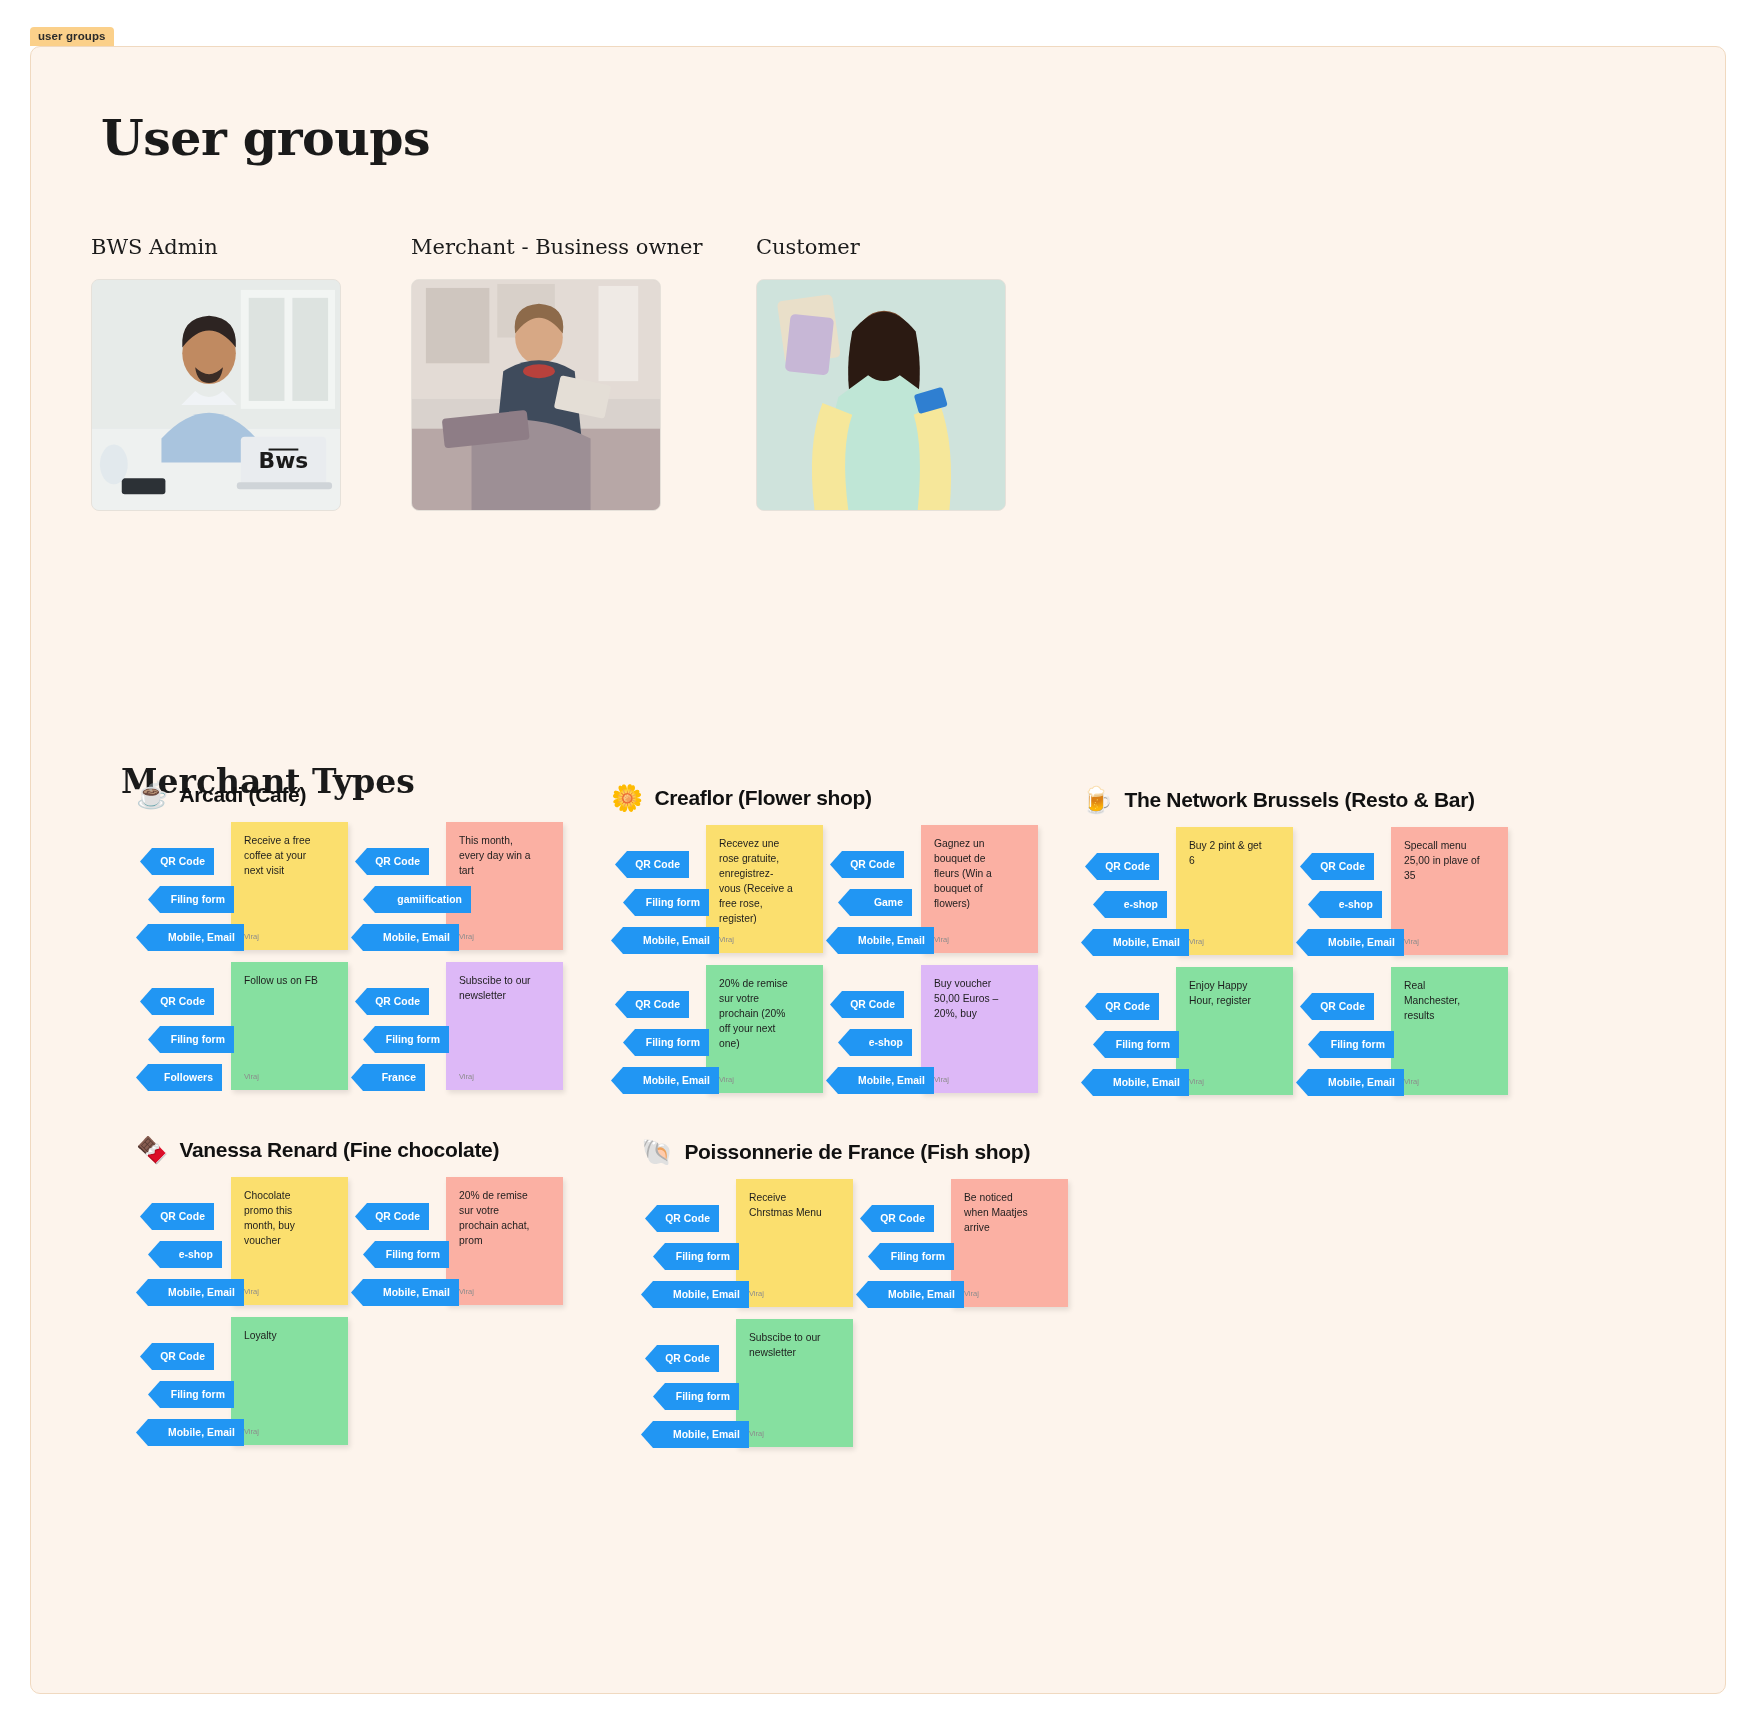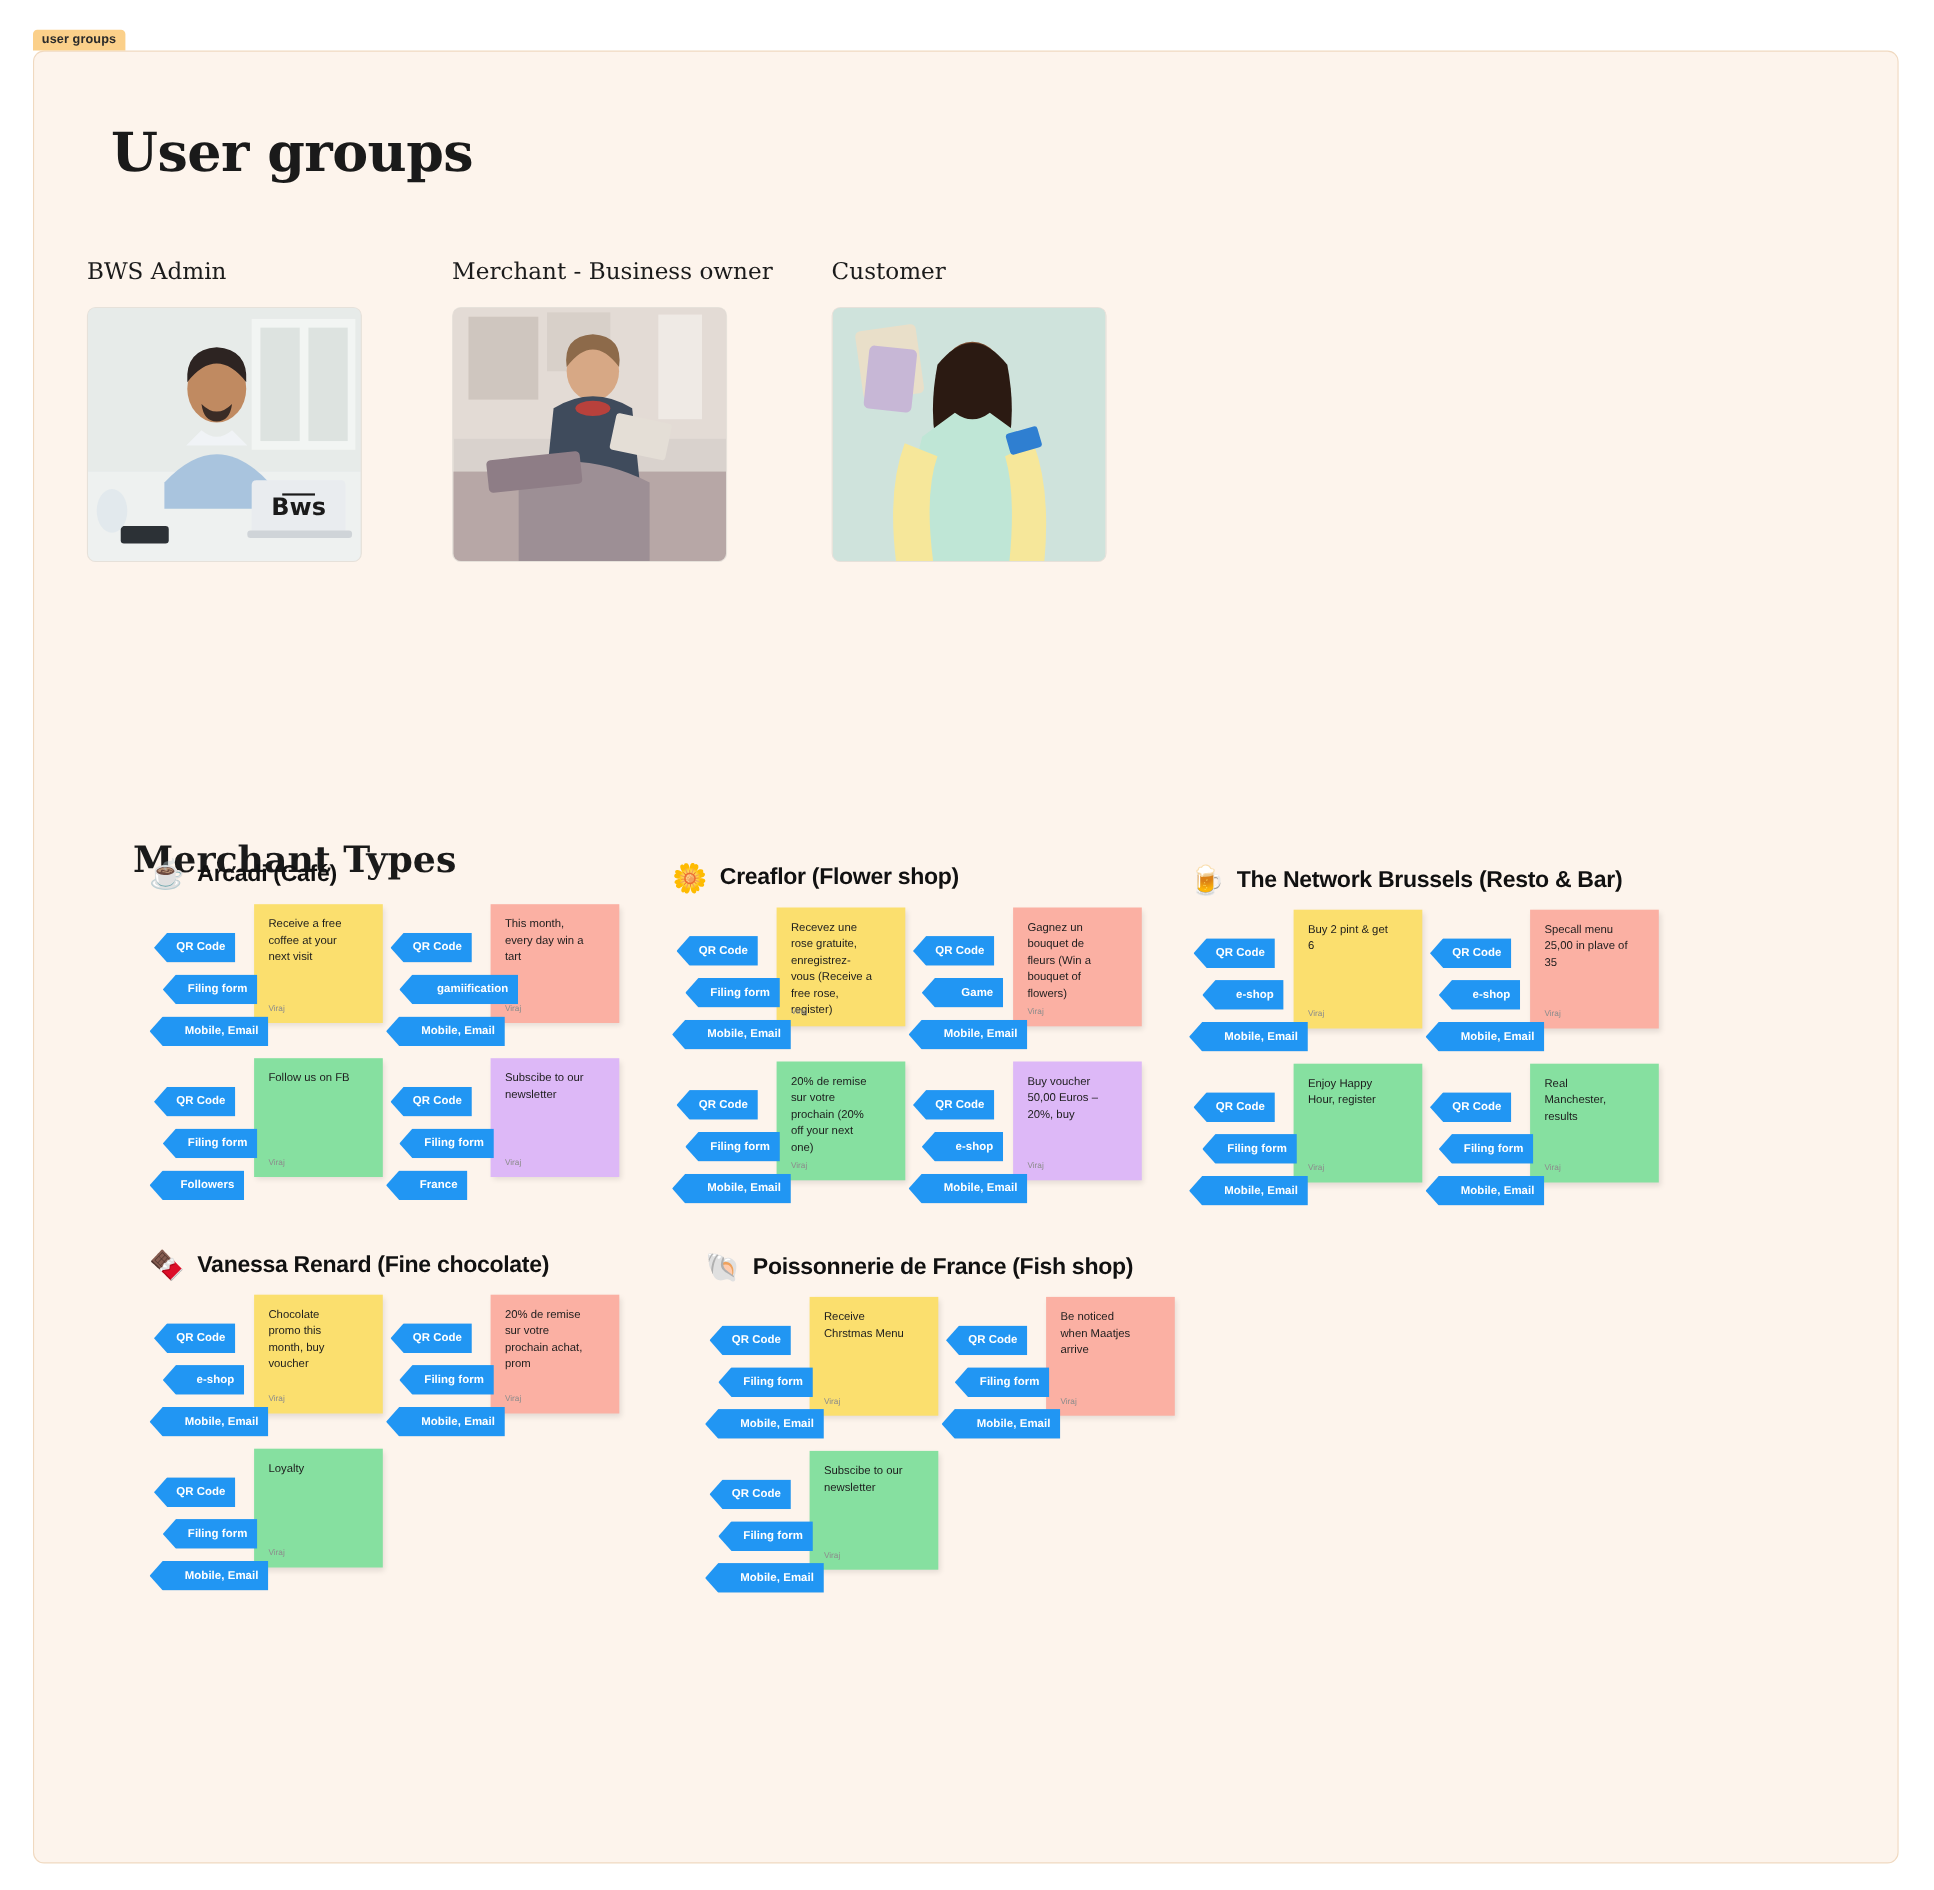--- a/index.html
+++ b/index.html
@@ -154,21 +154,21 @@
   }
   .chev.w-wide { width: 108px; }
   .chev.w-mid  { width: 86px; }
   .chev.w-narrow { width: 74px; }
 
   .note {
     position: absolute;
     left: 95px;
     top: 0;
     width: 117px;
-    height: 108px;
+    height: 128px;
     padding: 12px 28px 8px 13px;
     font-size: 10.3px;
     line-height: 1.45;
     color: #1d1d1d;
     box-shadow: 2px 3px 5px rgba(0,0,0,0.10);
     z-index: 1;
   }
   .note .note-sig {
     position: absolute;
     left: 13px;
@@ -187,21 +187,21 @@
 
 <div class="page-wrap">
 
   <div class="tab-chip">user groups</div>
 
   <div class="board">
 
     <h1 class="page-title">User groups</h1>
 
     <div id="personas-host">
-        <div class="persona" style="left: 48px; top: 188px;">
+        <div class="persona" style="left: 60px; top: 188px;">
           <div class="persona-title">BWS Admin</div>
      <div class="persona-photo">
             <svg viewBox="0 0 250 232" preserveAspectRatio="none">
      <rect width="250" height="232" fill="#dfe4e6"></rect>
      <rect x="0" y="0" width="250" height="150" fill="#e7ebe9"></rect>
      <rect x="150" y="10" width="95" height="120" fill="#f2f5f3"></rect>
      <rect x="158" y="18" width="36" height="104" fill="#dde3e0"></rect>
      <rect x="202" y="18" width="36" height="104" fill="#dde3e0"></rect>
      <rect x="0" y="150" width="250" height="82" fill="#eef1f0"></rect>
      <ellipse cx="118" cy="74" rx="27" ry="31" fill="#c08a61"></ellipse>

